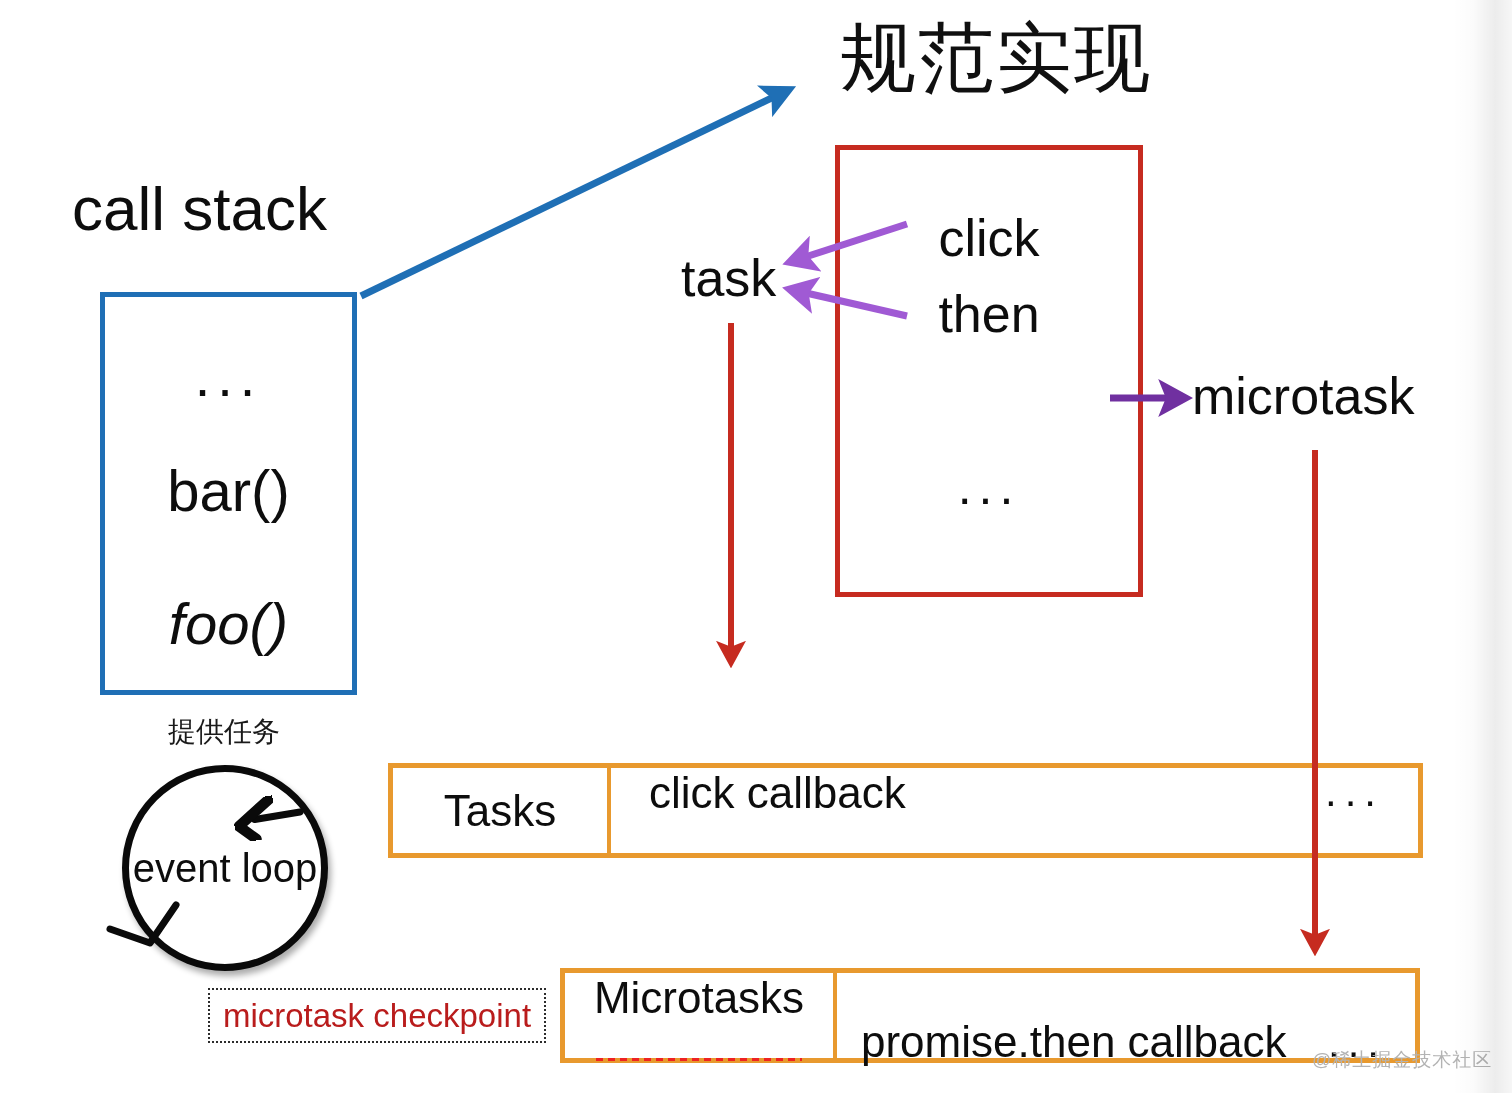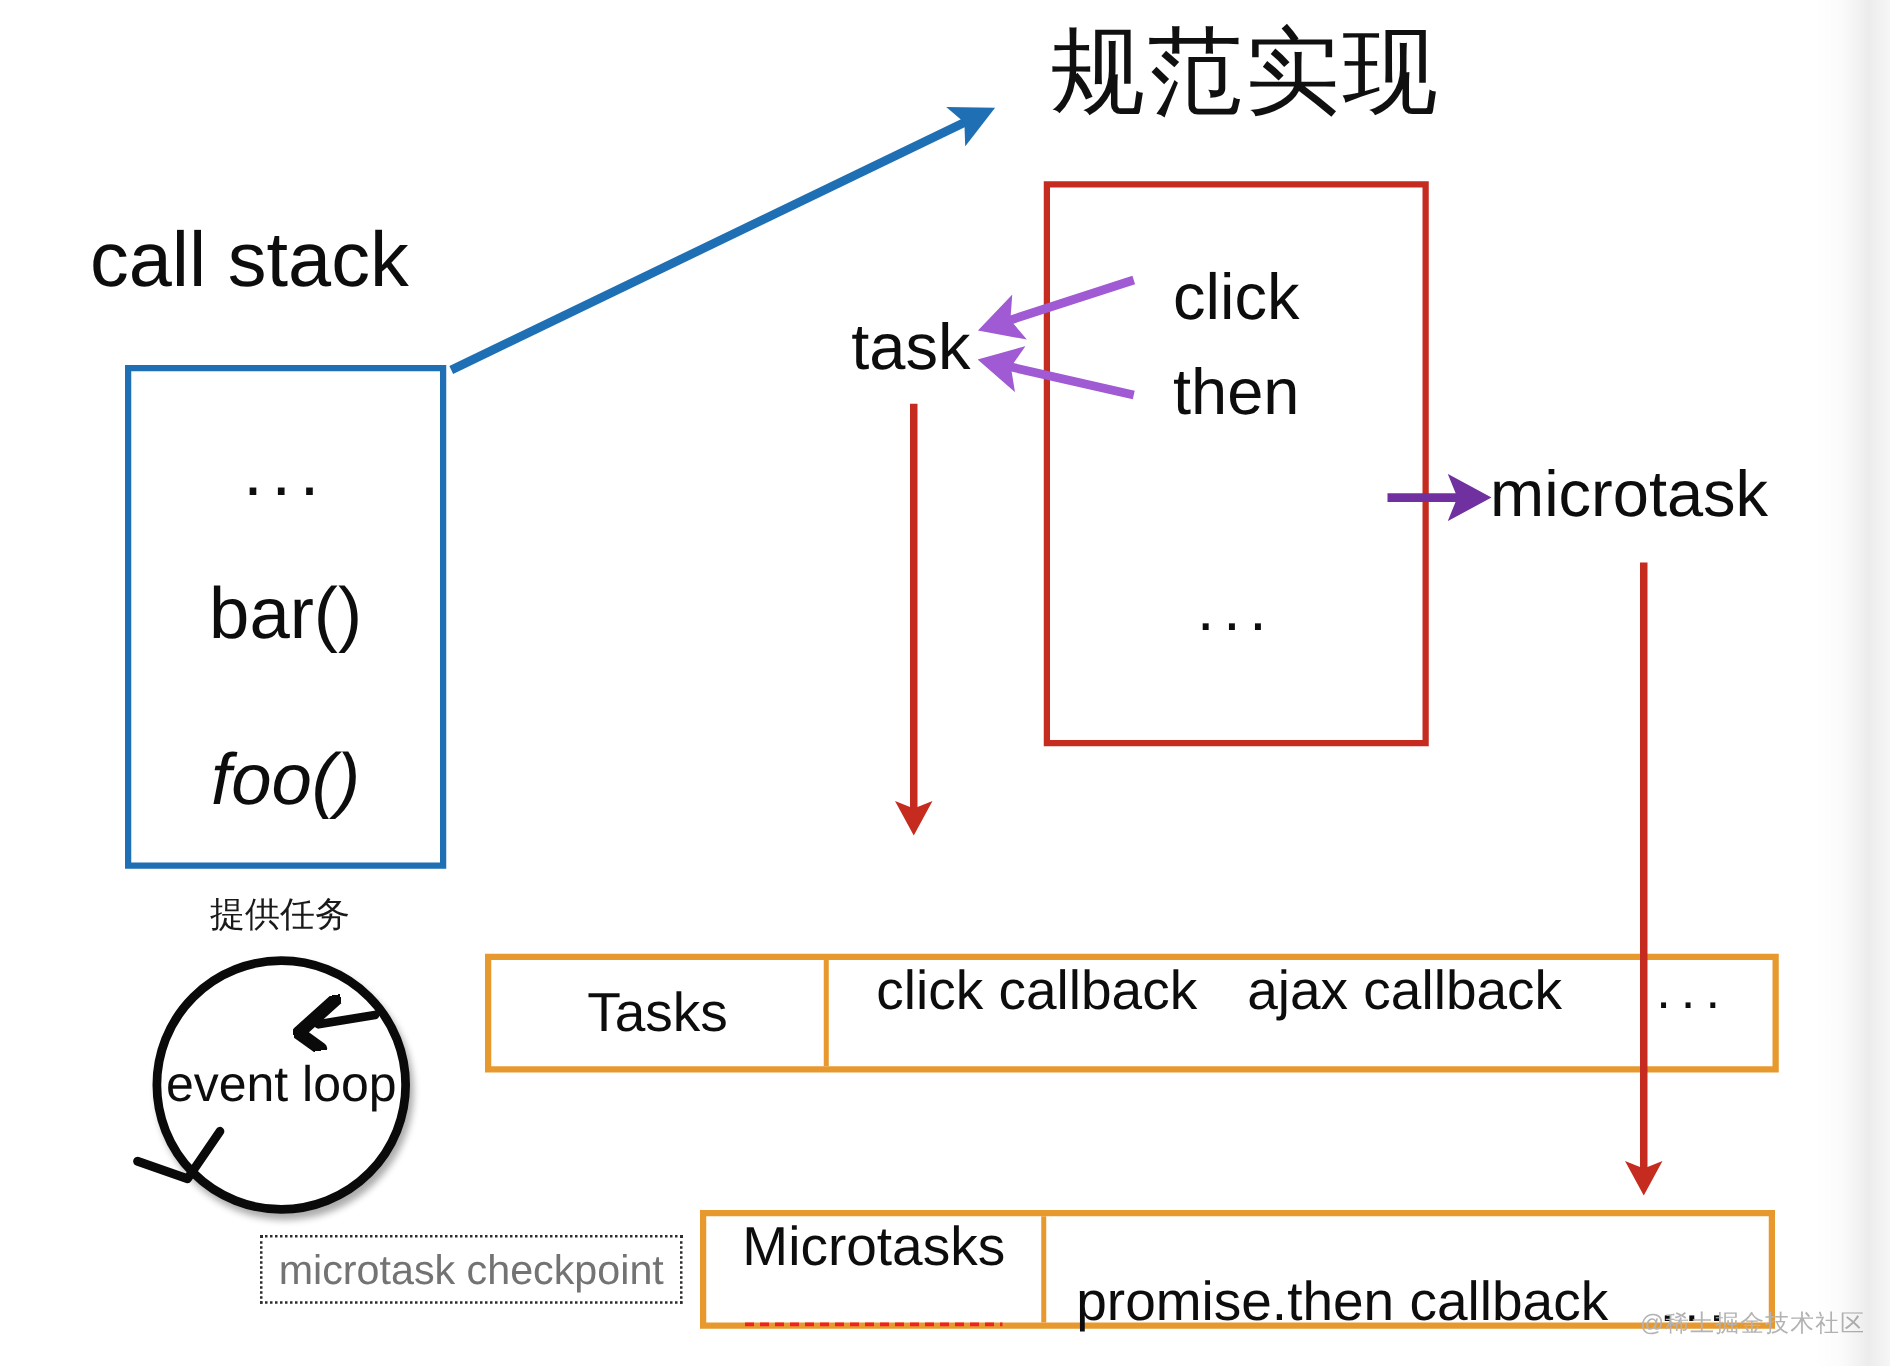--- a/index.html
+++ b/index.html
@@ -123,21 +123,21 @@
   #tasks-box {
     left: 388px; top: 763px;
     width: 1035px; height: 95px;
     border: 5px solid #E8992E;
     box-sizing: border-box;
     background: transparent;
     display: flex;
     align-items: center;
   }
   #tasks-cell-label {
-    width: 270px;
+    width: 218px;
     height: 100%;
     border-right: 4px solid #E8992E;
     box-sizing: border-box;
     display: flex; align-items: center; justify-content: center;
     font-size: 44px; color: #0d0d0d;
   }
   #tasks-cell-items {
     flex: 1;
     height: 100%;
     display: flex; align-items: flex-start;
@@ -203,21 +203,21 @@
   #checkpoint-box {
     left: 208px; top: 988px;
     width: 338px; height: 55px;
     border: 2px dotted #2c2c2c;
     box-sizing: border-box;
     display: flex; align-items: center; justify-content: center;
     background: transparent;
   }
   #checkpoint-text {
     font-size: 33px;
-    color: #737373;
+    color: #b91c1c;
     white-space: nowrap;
   }
 
   
   #watermark {
     left: 1312px; top: 1050px;
     font-size: 19px;
     color: #b3b3b3;
     letter-spacing: 1px;
   }
@@ -259,21 +259,20 @@
   <div class="abs txt" id="task-label">task</div>
 
   <div class="abs txt" id="microtask-label">microtask</div>
 
   <div class="abs" id="tasks-box">
     <div id="tasks-cell-label">
       <span>Tasks</span>
     </div>
     <div id="tasks-cell-items">
       <span>click callback</span>
-      <span>ajax callback</span>
       <span id="tasks-ellipsis">...</span>
     </div>
   </div>
 
   <div class="abs" id="microtasks-box">
     <div id="microtasks-cell-label">
       <span id="microtasks-label-text">Microtasks</span>
     </div>
     <div id="microtasks-cell-items">
       <span>promise.then callback</span>

